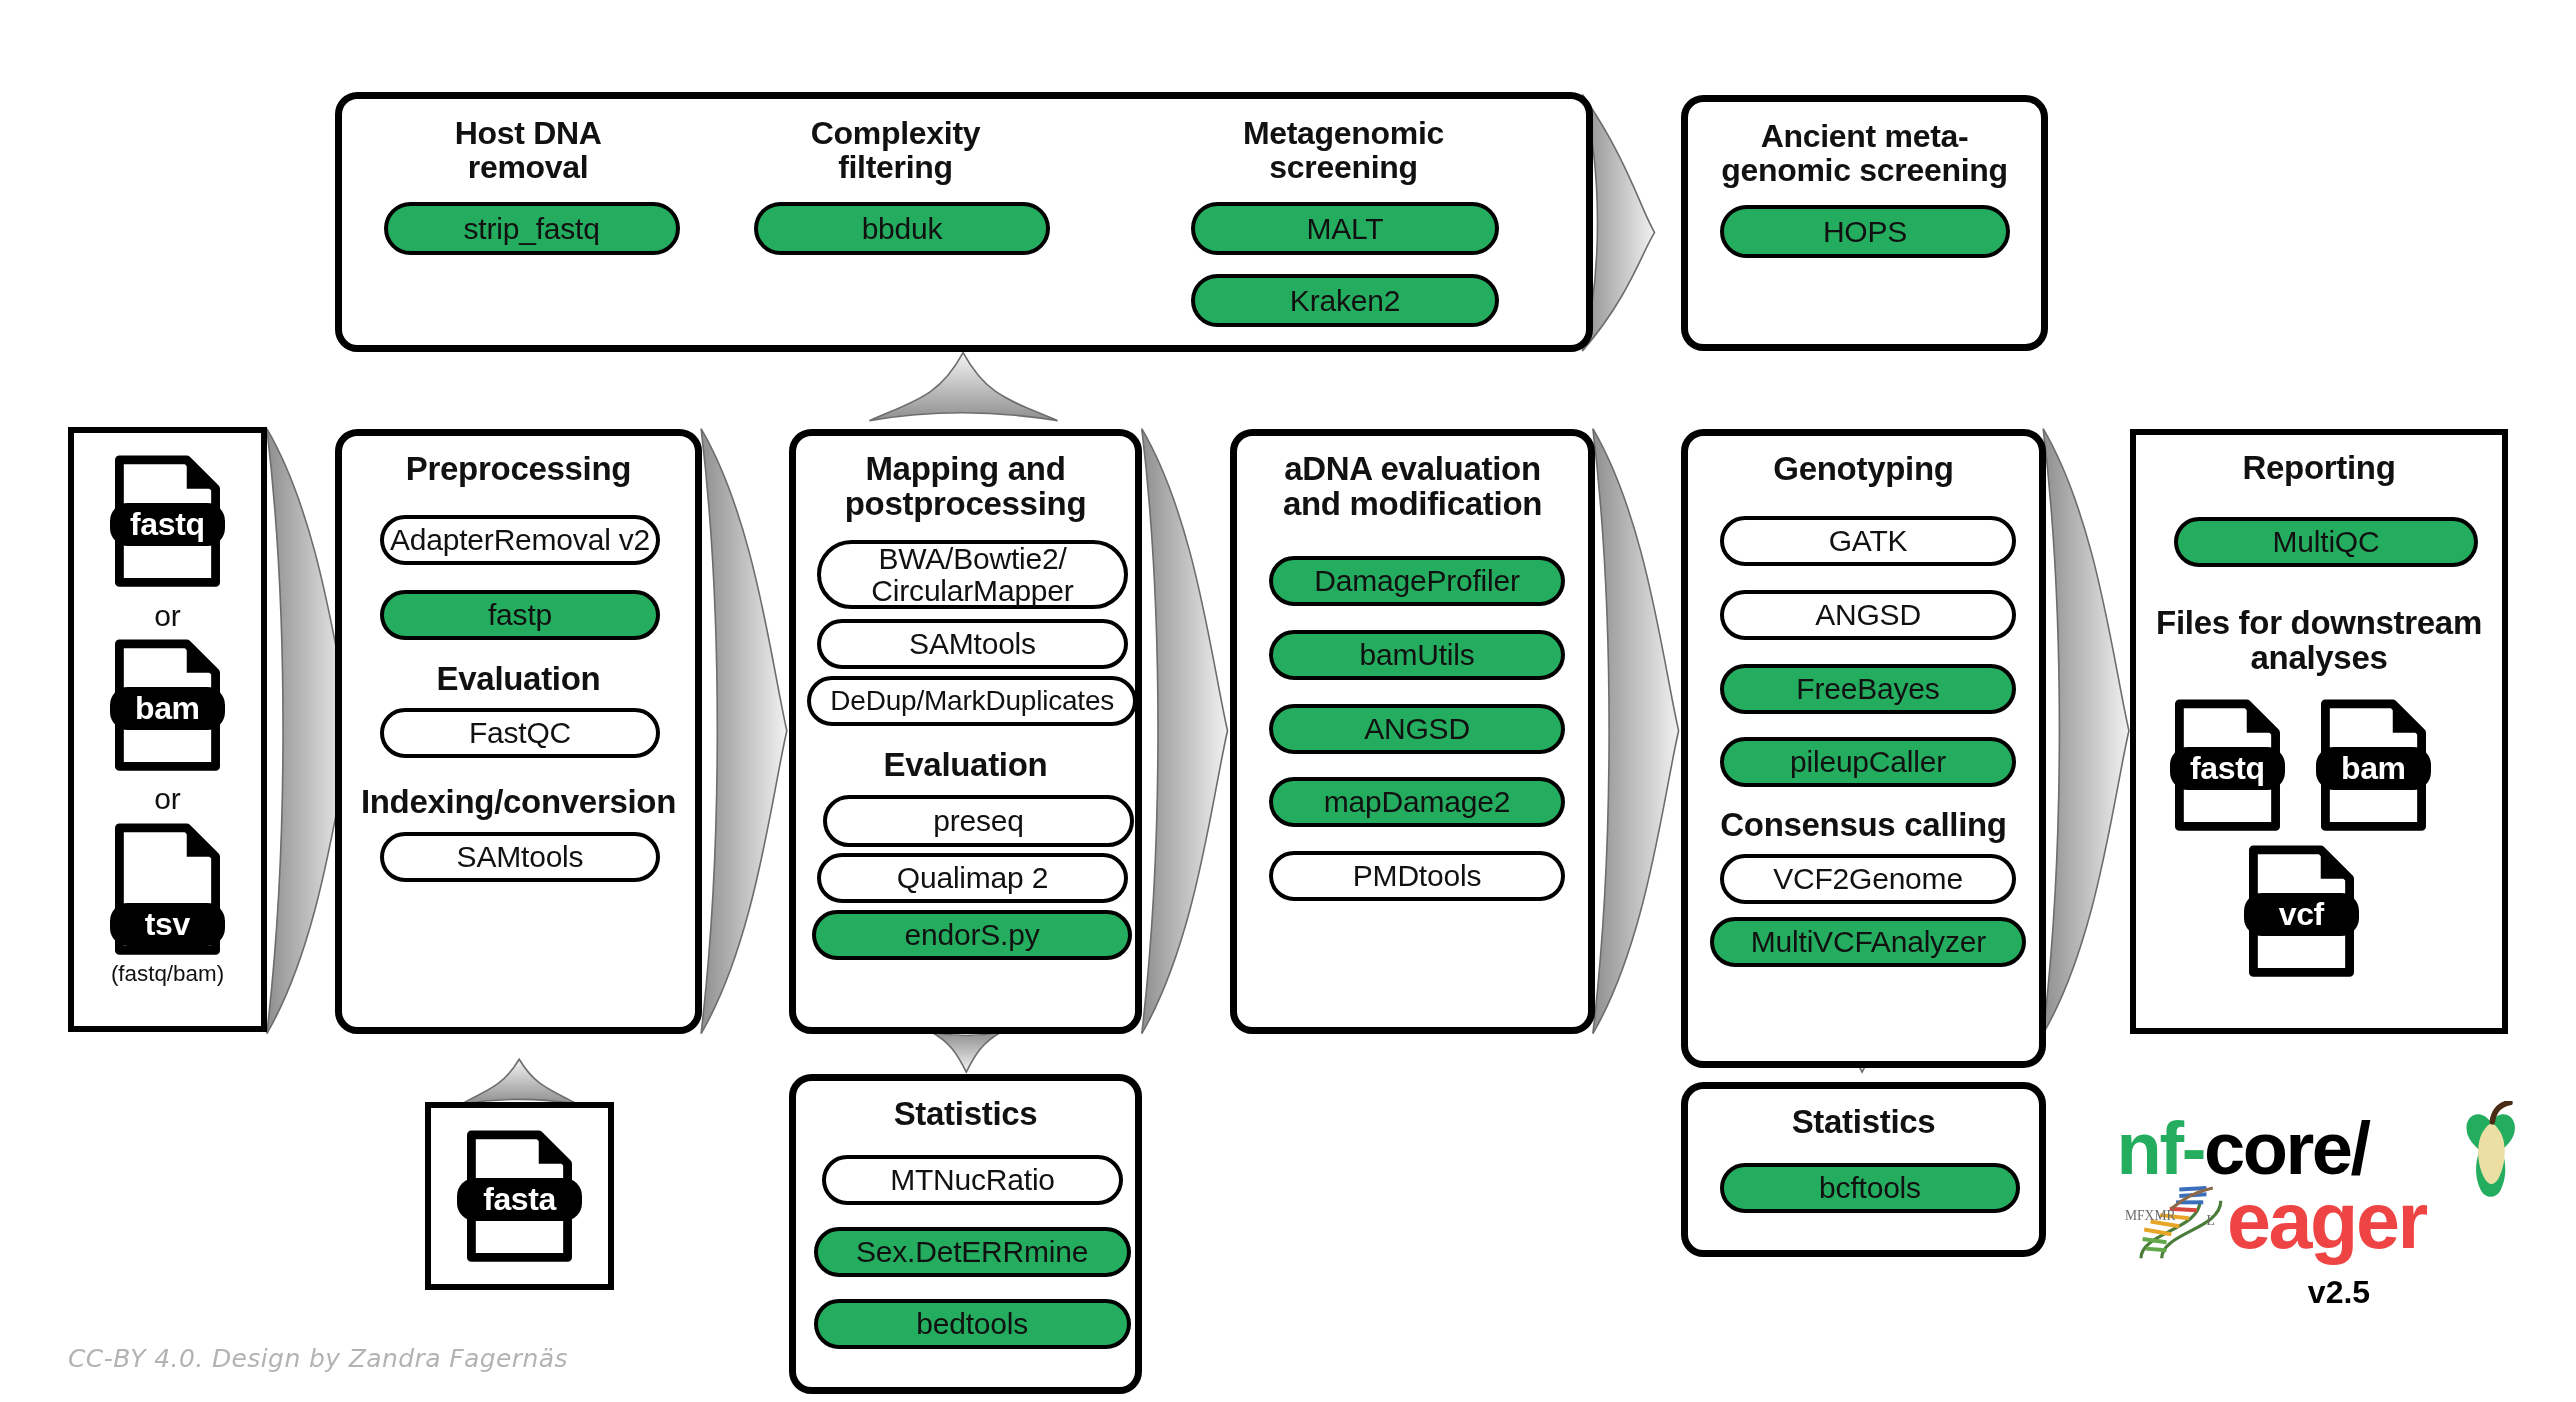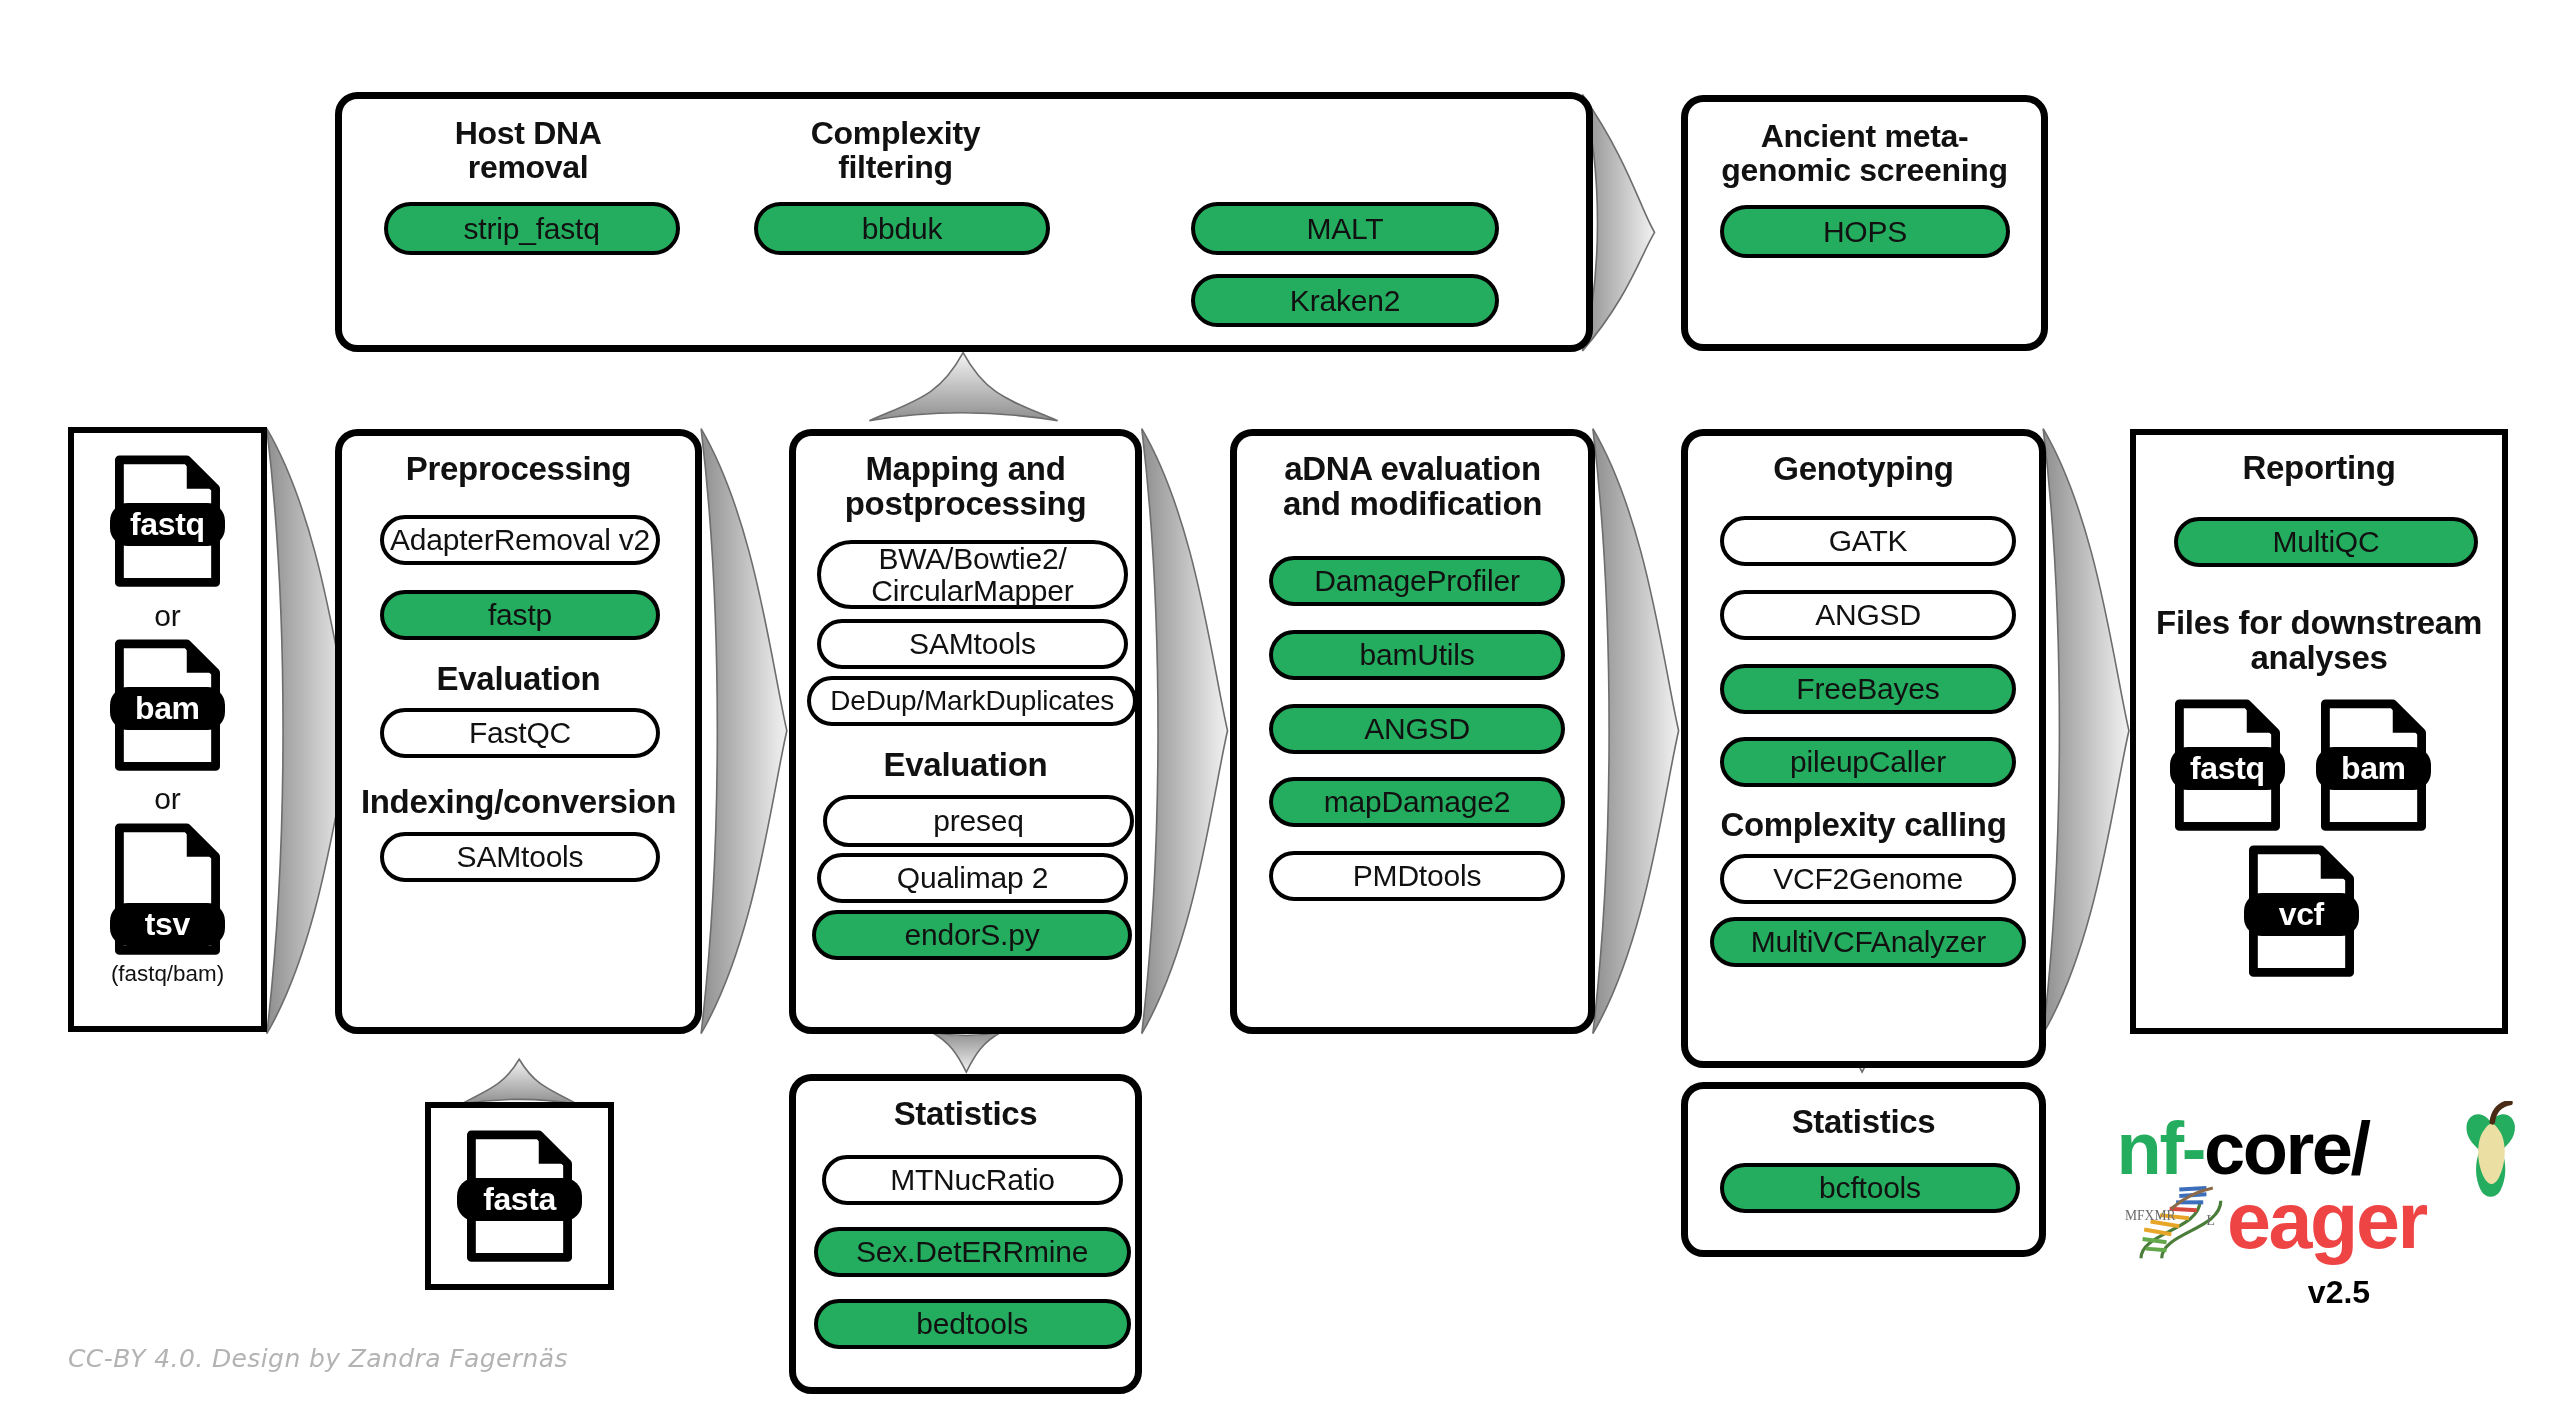--- a/index.html
+++ b/index.html
@@ -120,20 +120,22 @@
     <div class="pill green" style="position:absolute;left:32px;top:103px;width:296px;height:53px;">strip_fastq</div>
   </div>
 
   <div class="abs" style="left:377px;top:0;width:353px;height:240px;">
     <div class="head h-top" style="white-space:pre-line;">Complexity
 filtering</div>
     <div class="pill green" style="position:absolute;left:35px;top:103px;width:296px;height:53px;">bbduk</div>
   </div>
 
   <div class="abs" style="left:825px;top:0;width:353px;height:240px;">
+    <div class="head h-top" style="white-space:pre-line;">Metagenomic
+screening</div>
     <div class="pill green" style="position:absolute;left:24px;top:103px;width:308px;height:53px;">MALT</div>
     <div class="pill green" style="position:absolute;left:24px;top:175px;width:308px;height:53px;">Kraken2</div>
   </div>
 </div>
 
 <div class="panel" style="left:1681px;top:95px;width:367px;height:256px;">
   <div class="head h-top" style="white-space:pre-line;width:100%;">Ancient meta-
 genomic screening</div>
   <div class="pill green" style="position:absolute;left:32px;top:103px;width:290px;height:53px;">HOPS</div>
 </div>
@@ -212,21 +214,21 @@
 </div>
 
 <div class="panel" style="left:1681px;top:429px;width:365px;height:639px;">
   <div class="head h-col" style="white-space:pre-line;">Genotyping</div>
 
   <div class="pill" style="position:absolute;left:32px;top:80px;width:296px;height:50px;">GATK</div>
   <div class="pill" style="position:absolute;left:32px;top:154px;width:296px;height:50px;">ANGSD</div>
   <div class="pill green" style="position:absolute;left:32px;top:228px;width:296px;height:50px;">FreeBayes</div>
   <div class="pill green" style="position:absolute;left:32px;top:301px;width:296px;height:50px;">pileupCaller</div>
 
-  <div class="head" style="position:absolute;left:0;top:372px;width:100%;font-size:33px;">Complexity calling</div>
+  <div class="head" style="position:absolute;left:0;top:372px;width:100%;font-size:33px;">Consensus calling</div>
 
   <div class="pill" style="position:absolute;left:32px;top:418px;width:296px;height:50px;">VCF2Genome</div>
   <div class="pill green" style="position:absolute;left:22.4px;top:481px;width:316px;height:50px;">MultiVCFAnalyzer</div>
 </div>
 
 <div class="panel sharp" style="left:2130px;top:429px;width:378px;height:605px;">
   <div class="head h-col">Reporting</div>
 
   <div class="pill green" style="position:absolute;left:38px;top:82px;width:304px;height:50px;">MultiQC</div>
 

